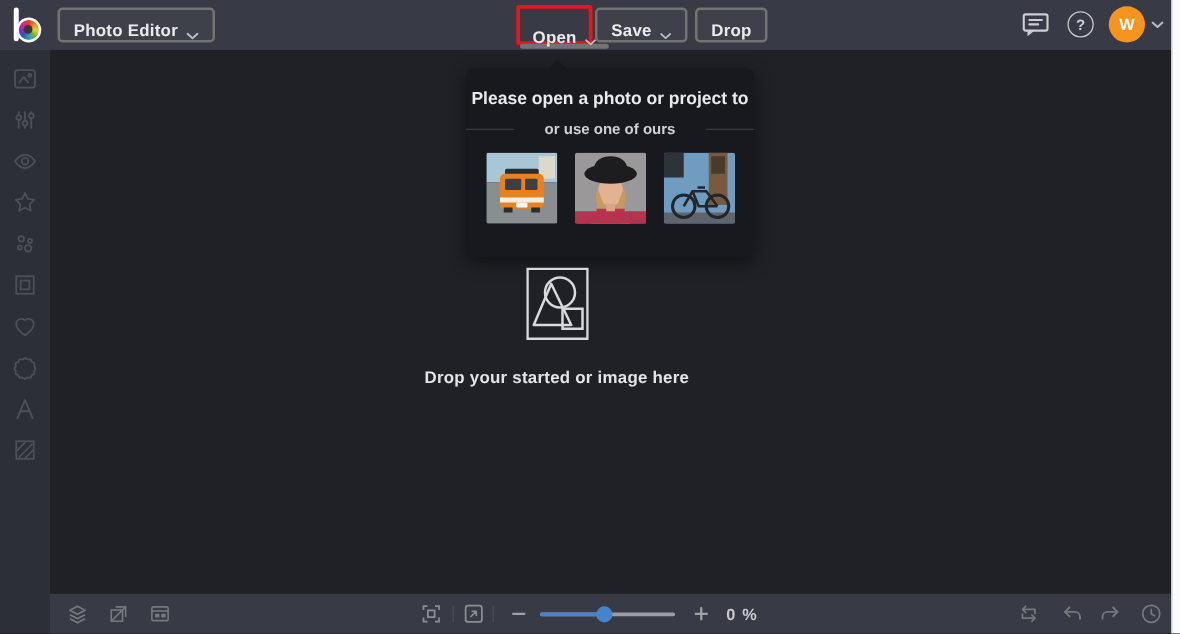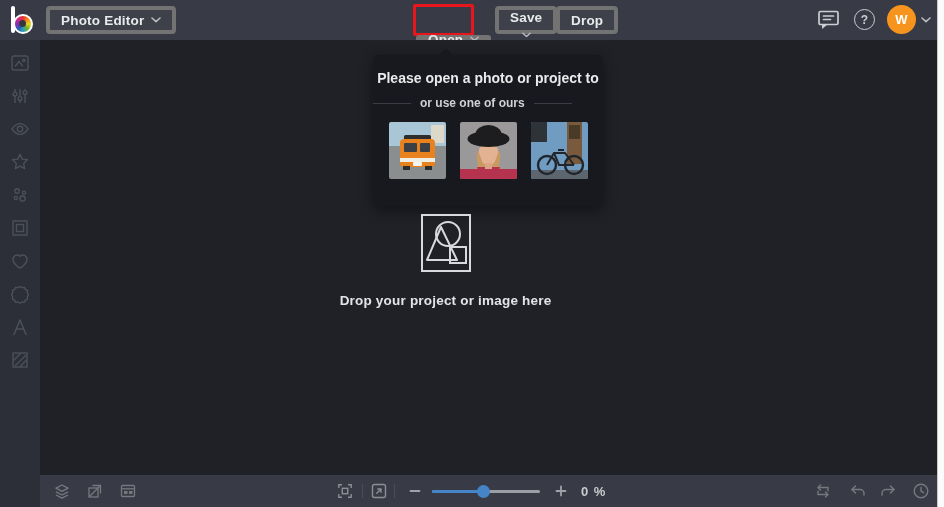--- a/index.html
+++ b/index.html
@@ -9,28 +9,28 @@
 
   
   .topbar { position:absolute; left:0; top:0; width:937px; height:40px; background:#383b45; }
   .logo { position:absolute; left:9px; top:5px; width:27px; height:30px; }
   .logo .stem { position:absolute; left:2px; top:1px; width:4px; height:27px; background:#fff; border-radius:2px; }
   .logo .bowl { position:absolute; left:4px; top:9px; width:20px; height:20px; border-radius:50%;
     background:conic-gradient(#e5332a,#f08a1d,#ead61f,#6fb52a,#2a9fbc,#2b58b8,#8b2bb8,#d02a8e,#e5332a);
     border:2.5px solid #fff; }
   .logo .bowl::after { content:""; position:absolute; left:4px; top:4px; width:7px; height:7px; border-radius:50%; background:#34373f; }
 
-  .tb-btn { display:inline-flex; align-items:center; gap:7px; height:28px; padding:0 11px;
-    border:4px solid #737373; border-radius:4px; background:rgba(255,255,255,0.03);
+  .tb-btn { display:inline-flex; align-items:flex-end; gap:7px; height:28px; padding:0 11px;
+    border:2px solid #737373; border-radius:4px; background:rgba(255,255,255,0.03);
     color:#e9eaec; font-size:13.5px; font-weight:600; letter-spacing:.2px; cursor:pointer; }
   .app-menu { position:absolute; left:46px; top:6px; }
   .annotation-box { position:absolute; left:413px; top:4px; width:61px; height:32px;
     border:3px solid #e8151c; border-radius:2px; display:flex; }
   .annotation-box .tb-btn { flex:1; height:auto; border-radius:3px; padding:0 8px; justify-content:center;margin-top:28px; }
-  .save-btn  { position:absolute; left:495px; top:6px;flex-direction:column; }
+  .save-btn  { position:absolute; left:476px; top:6px; }
   .batch-btn { position:absolute; left:556px; top:6px; }
   .chev { display:inline-block; }
   .chev svg { display:block; }
 
   .tb-icon { position:absolute; color:#ccced3; cursor:pointer; }
   .feedback { left:817px; top:9px; }
   .help { left:854px; top:9px; width:21px; height:21px; border:1.7px solid #ccced3; border-radius:50%;
     display:flex; align-items:center; justify-content:center; font-size:12px; font-weight:700; color:#ccced3; }
   .avatar-wrap { position:absolute; left:887px; top:5px; display:flex; align-items:center; gap:5px; cursor:pointer; }
   .avatar { width:29px; height:29px; border-radius:50%; background:#f7941e; color:#fff;
@@ -45,21 +45,21 @@
 
   
   .canvas { position:absolute; left:40px; top:40px; width:811px; height:435px; background:#1f2127; }
 
   
   .tooltip { position:absolute; left:333px; top:15px; width:230px; height:151px;
     background:#17191e; border-radius:5px; box-shadow:0 4px 14px rgba(0,0,0,.45); }
   .tooltip .caret { position:absolute; left:65px; top:-7px; width:0; height:0;
     border-left:8px solid transparent; border-right:8px solid transparent; border-bottom:8px solid #17191e; }
   .tt-title { margin-top:13px; text-align:center; color:#e9eaec; font-size:14px; line-height:21px; font-weight:600; }
-  .tt-sub { margin-top:7px; display:flex; align-items:center; justify-content:flex-start; gap:9px;
+  .tt-sub { margin-top:7px; display:flex; align-items:center; justify-content:space-between; gap:9px;
     color:#cfd1d5; font-size:12px; font-weight:600; }
   .tt-sub .line { width:38px; height:1px; background:#3a3c43; }
   .tt-thumbs { margin-top:12px; display:flex; justify-content:center; gap:14px; }
   .thumb { width:57px; height:57px; border-radius:2px; overflow:hidden; cursor:pointer; }
   .thumb svg { display:block; }
 
   
   .dropzone { position:absolute; left:0; right:0; top:174px; display:flex; flex-direction:column; align-items:center; }
   .drop-icon { color:#d7d9dc; }
   .drop-label { margin-top:17px; color:#e3e4e7; font-size:13.5px; font-weight:600; letter-spacing:.2px; }
@@ -305,21 +305,21 @@
 
     <div class="dropzone">
       <span class="drop-icon">
         <svg width="50" height="58" viewBox="0 0 50 58" fill="none" stroke="currentColor" stroke-width="2">
           <rect x="1" y="1" width="48" height="56"></rect>
           <circle cx="27" cy="20" r="12"></circle>
           <path d="M20 13L36 46H6z" stroke-linejoin="round"></path>
           <rect x="29" y="33" width="16" height="16"></rect>
         </svg>
       </span>
-      <span class="drop-label">Drop your project or image here</span>
+      <span class="drop-label">Drop your started or image here</span>
     </div>
   </main>
 
   <footer class="bottombar">
 
     <span class="bb-icon bb-left" style="left:13px">
       <svg width="18" height="18" viewBox="0 0 18 18" fill="none" stroke="currentColor" stroke-width="1.4" stroke-linejoin="round">
         <path d="M3 6.2L9 3l6 3.2L9 9.4z"></path>
           <path d="M3 9.8L9 13l6-3.2"></path>
           <path d="M3 13L9 16.2 15 13"></path>

